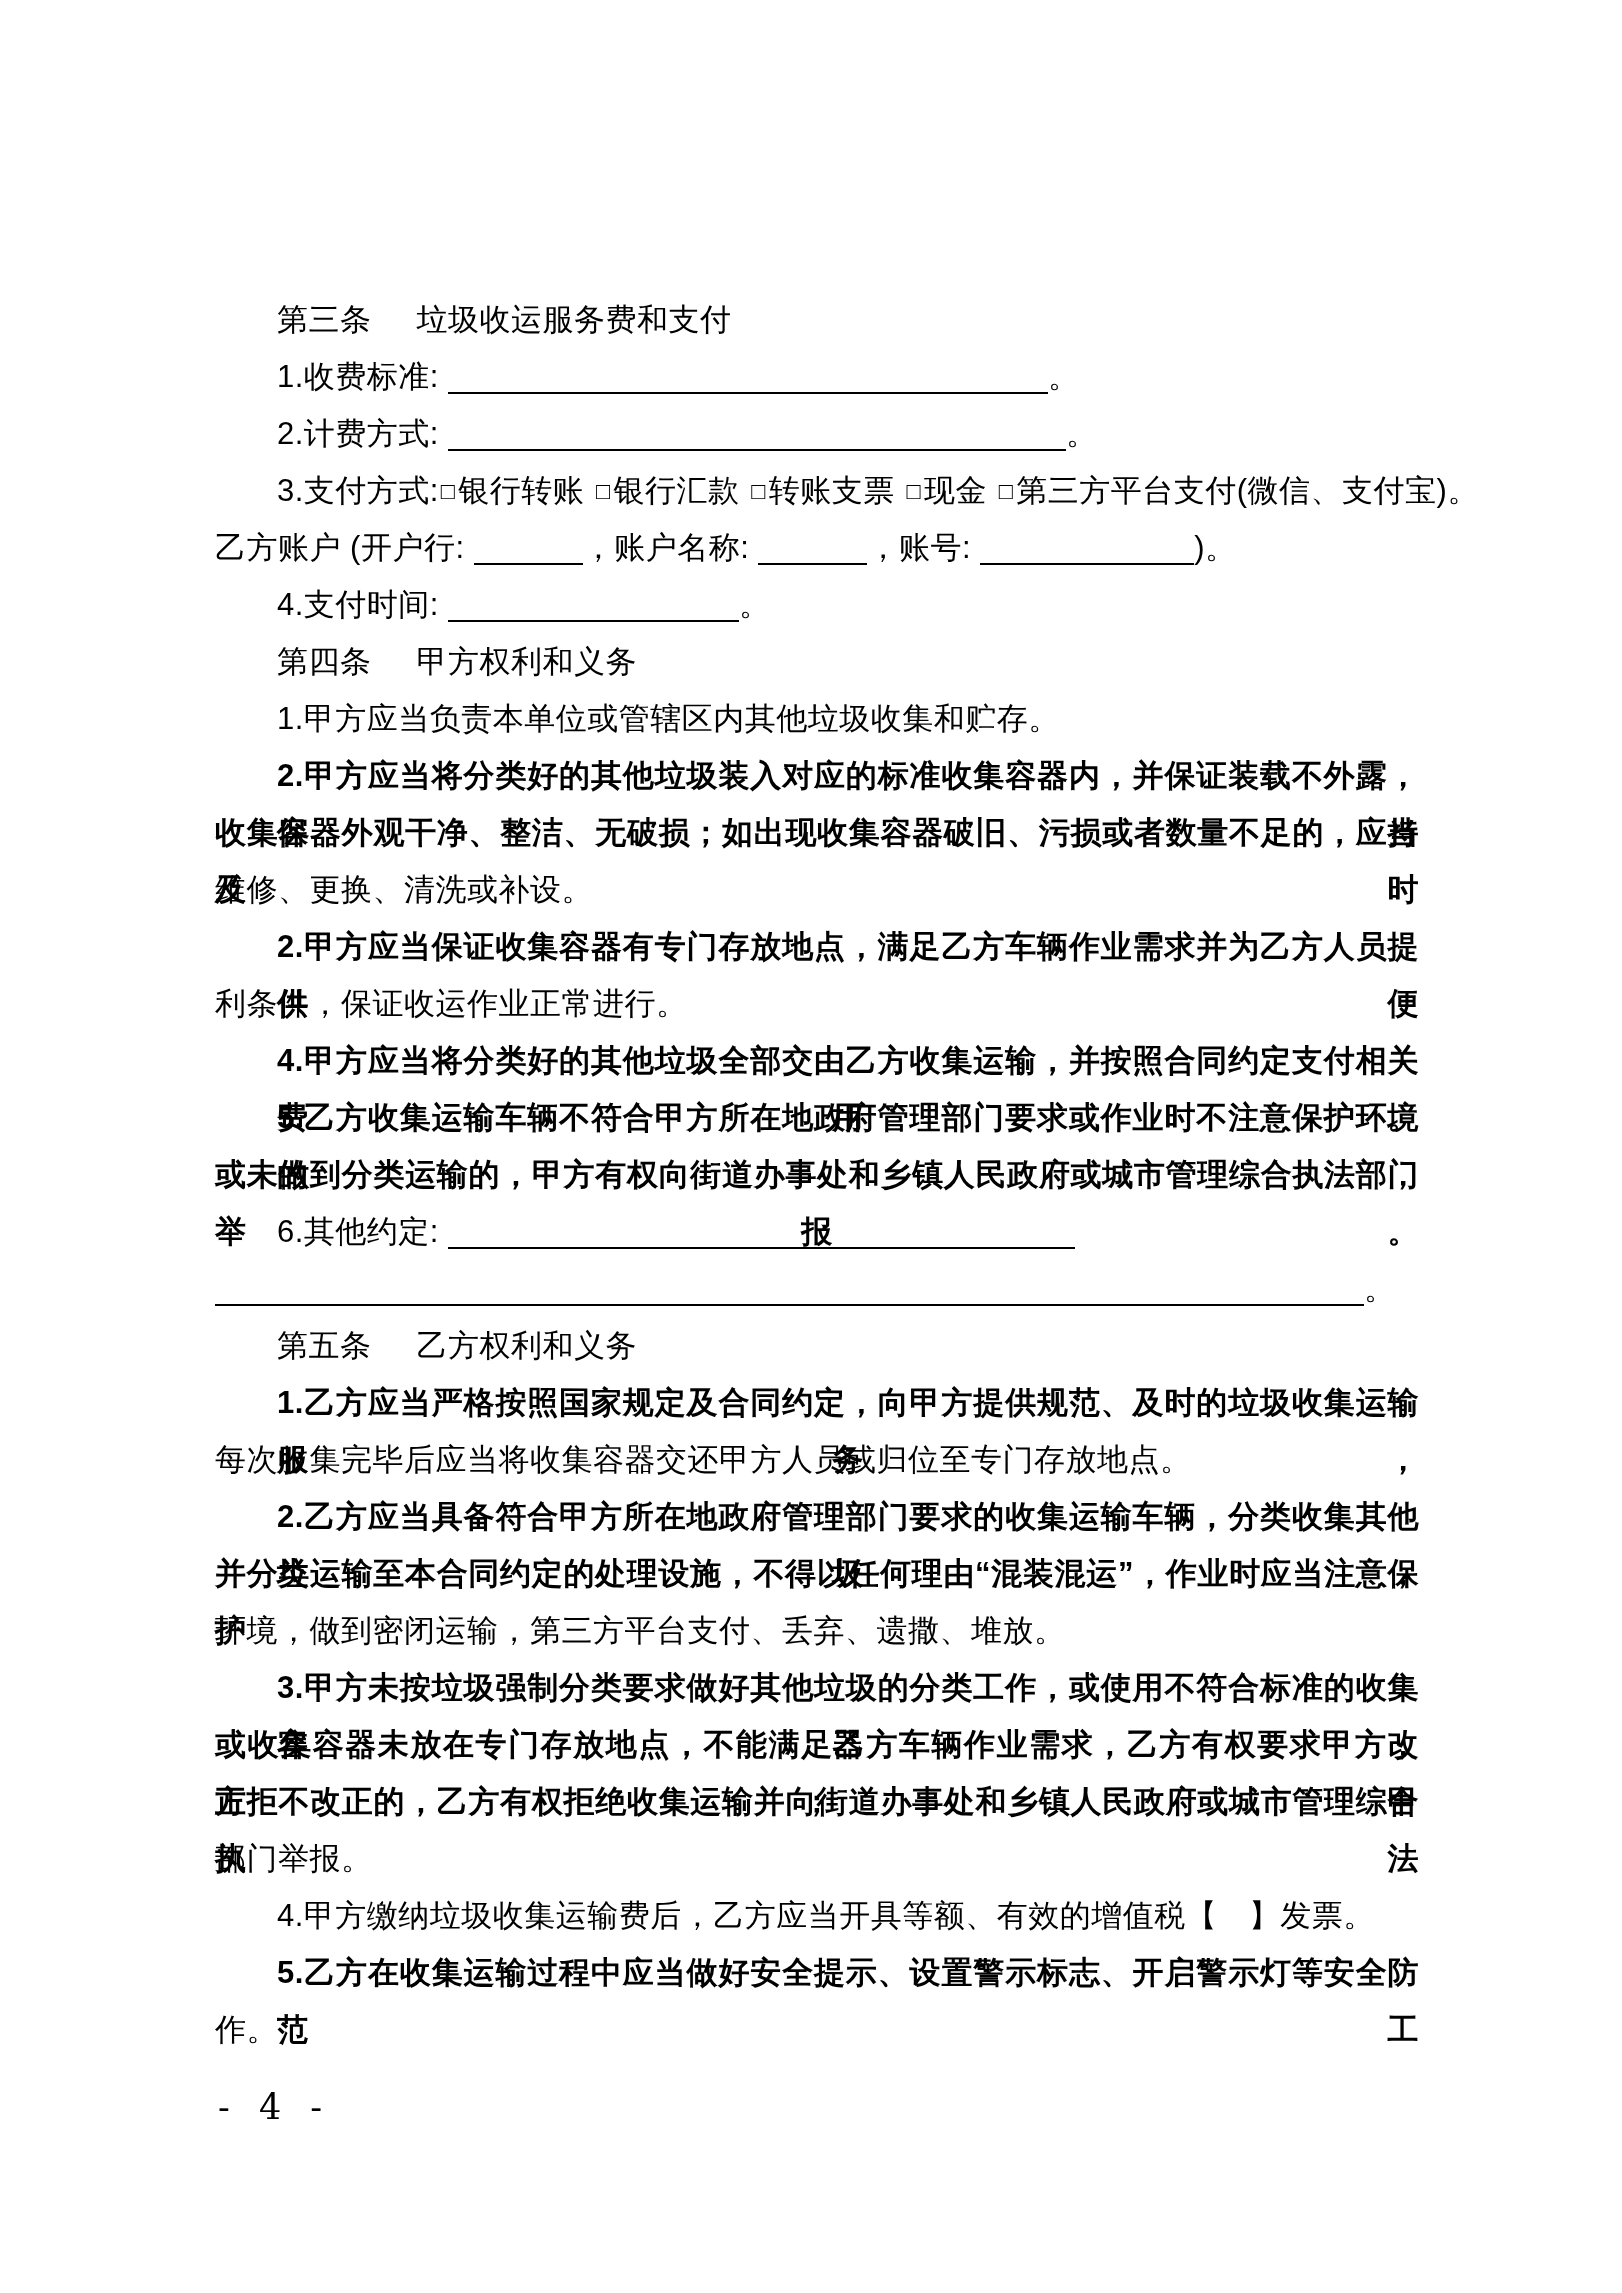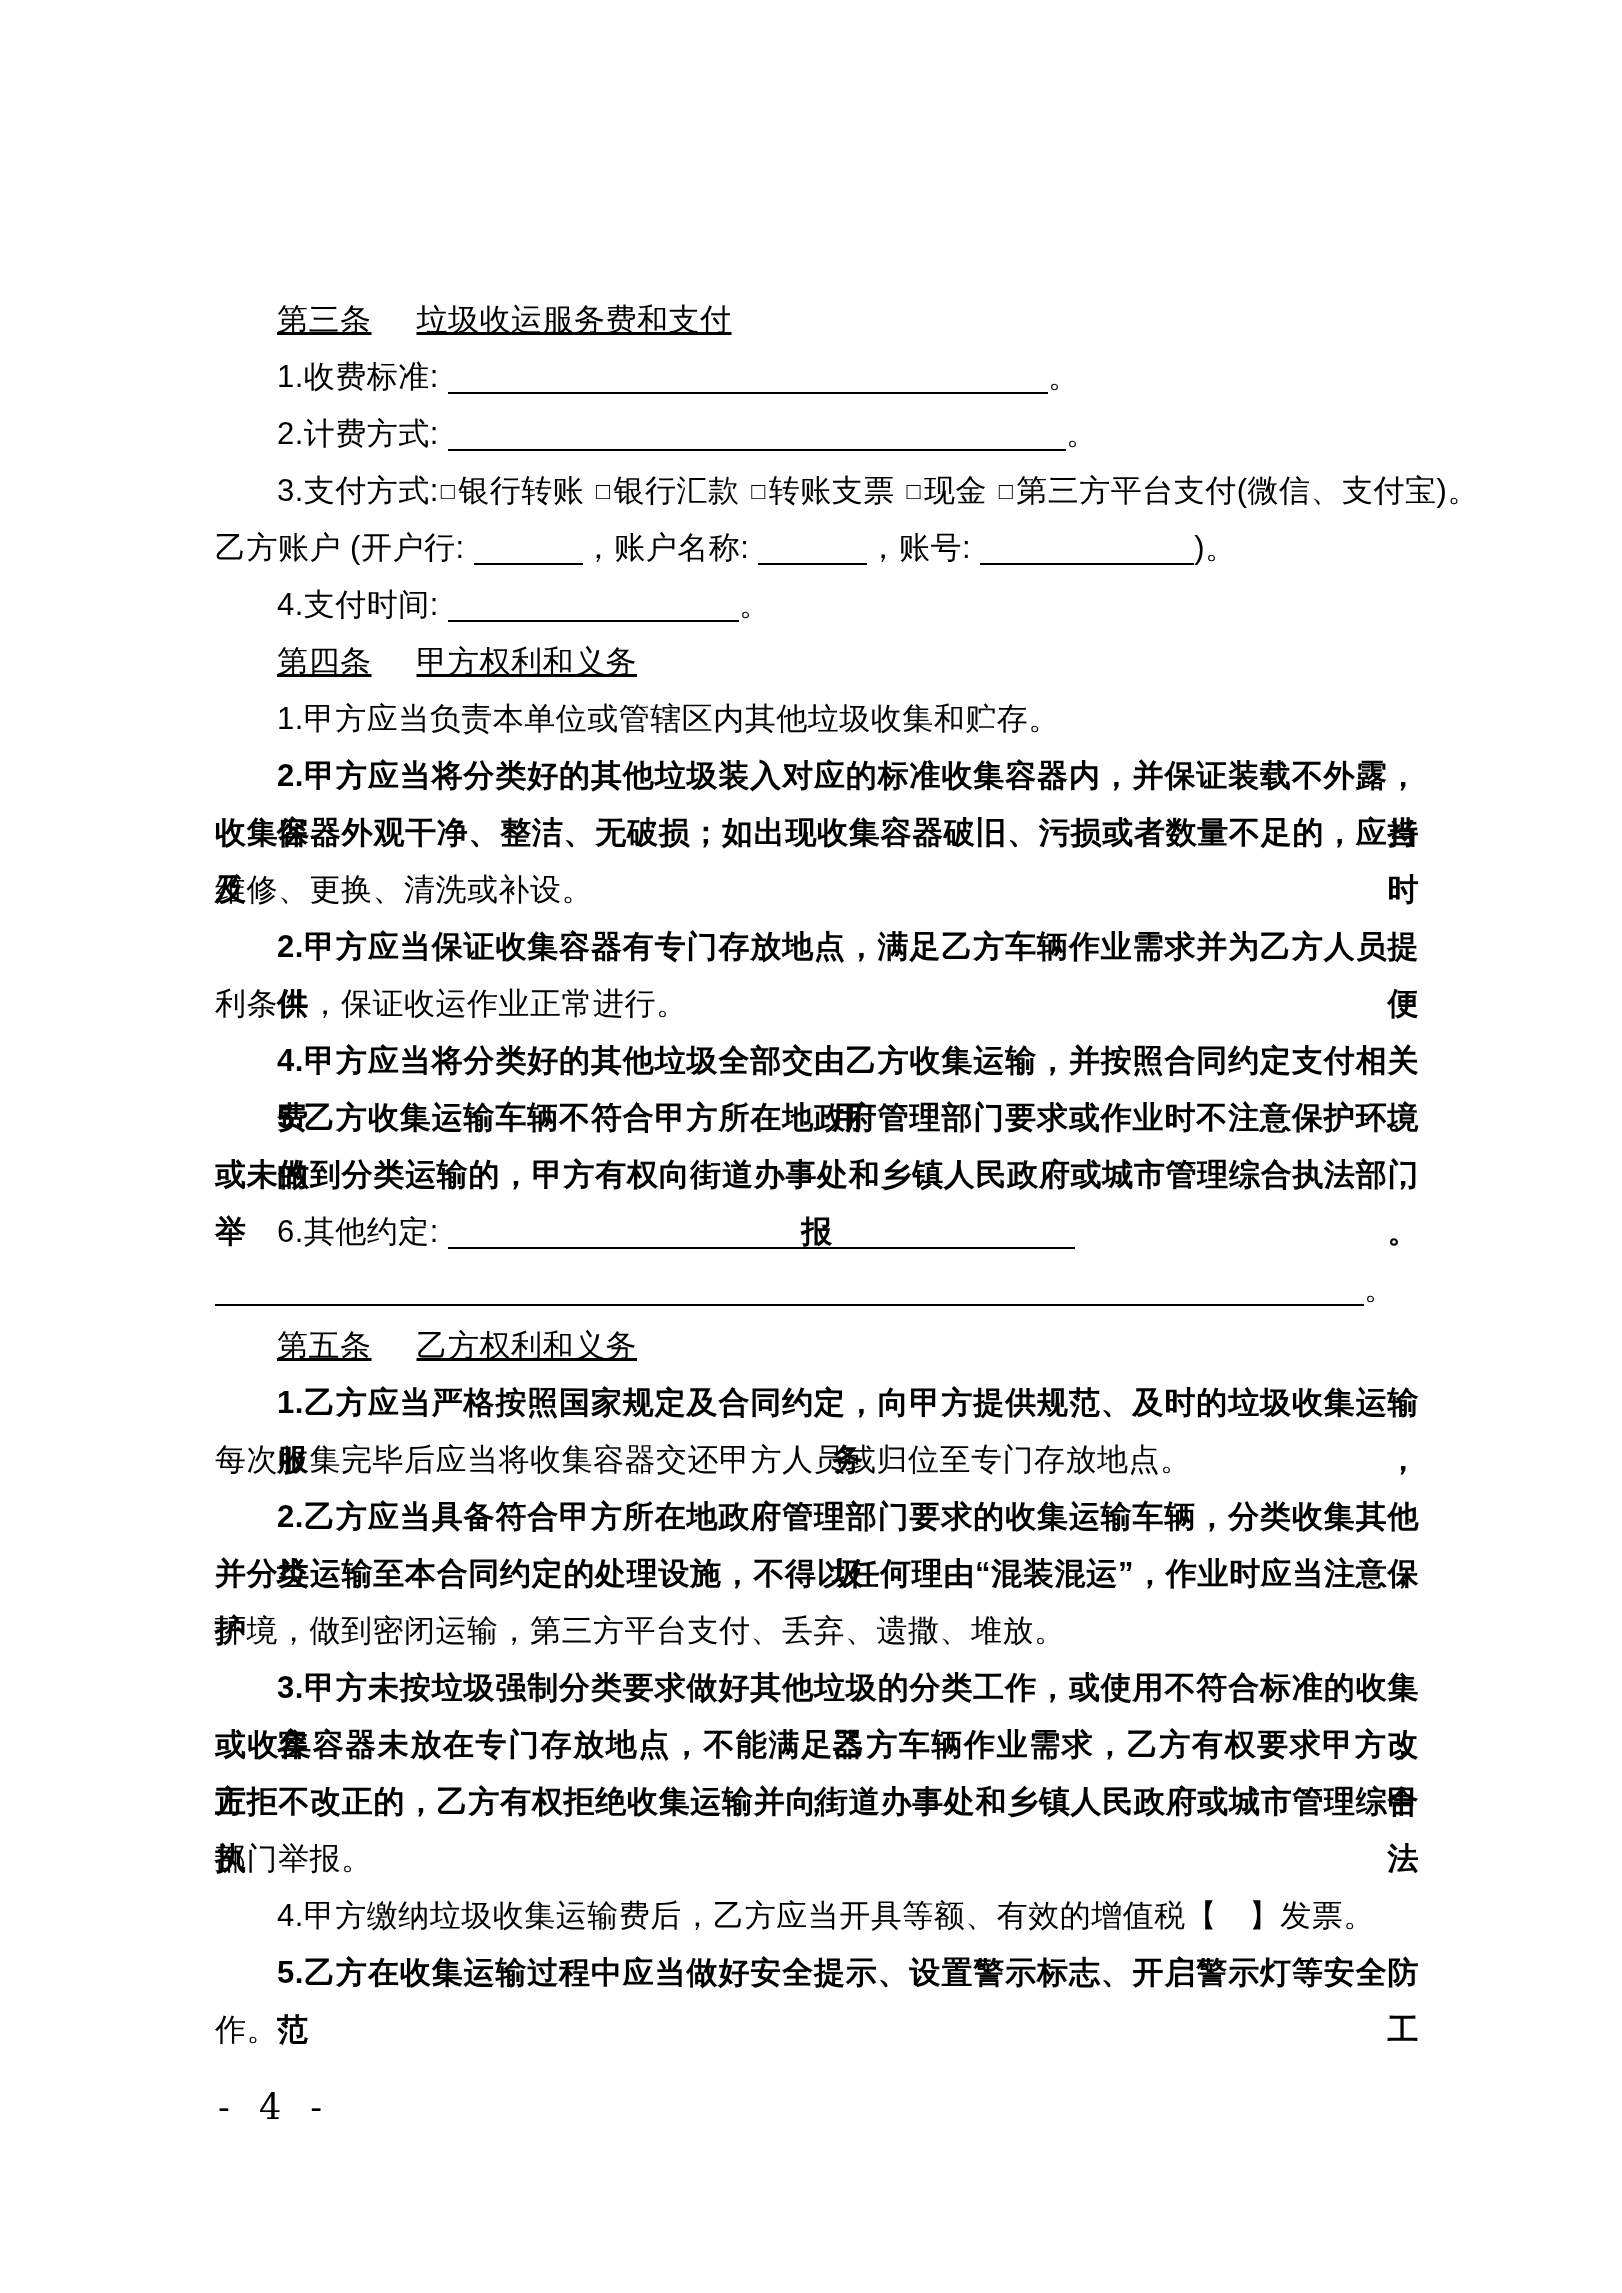--- a/index.html
+++ b/index.html
@@ -28,21 +28,21 @@
     white-space: nowrap;
     letter-spacing: 0.5px;
   }
   .line.indent { padding-left: 62px; }
   .line.just {
     white-space: normal;
     text-align: justify;
     text-align-last: justify;
     font-weight: bold;
   }
-  .line.heading { font-weight: 500; text-decoration: underline; }
+  .line.heading { font-weight: 500; }
   .u {
     display: inline-block;
     height: 40px;
     border-bottom: 2.7px solid #000;
     vertical-align: -7.3px;
   }
   .sp { display: inline-block; }
   .cb { display: inline; }
   .cb .box {
     font-size: 23.6px;

